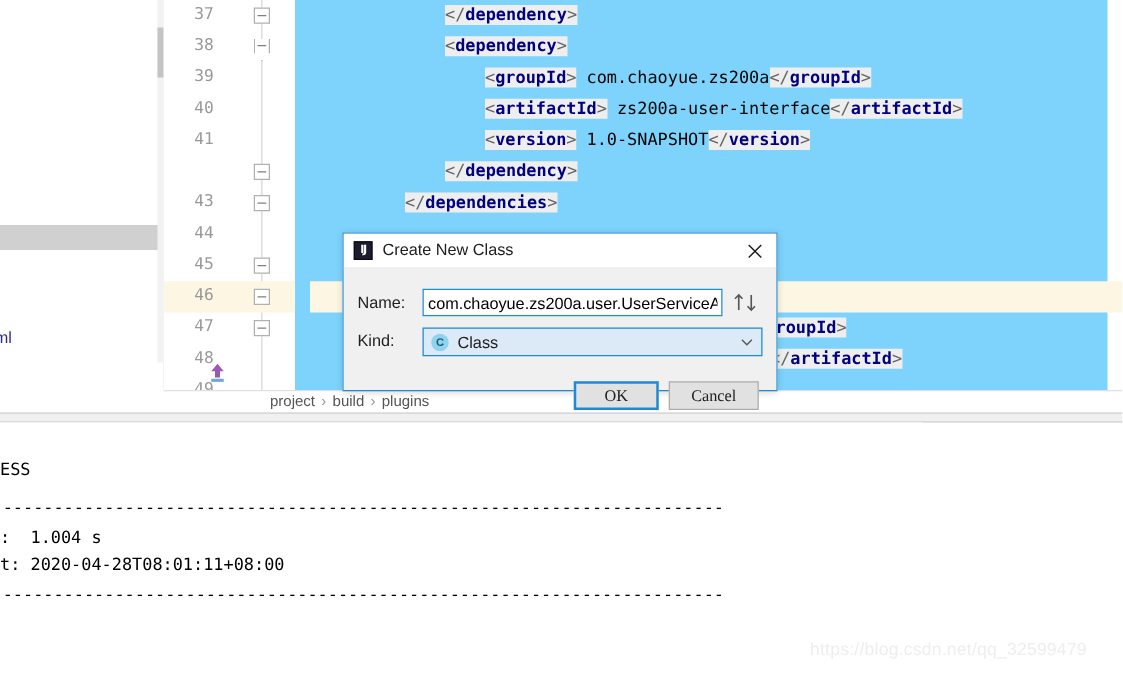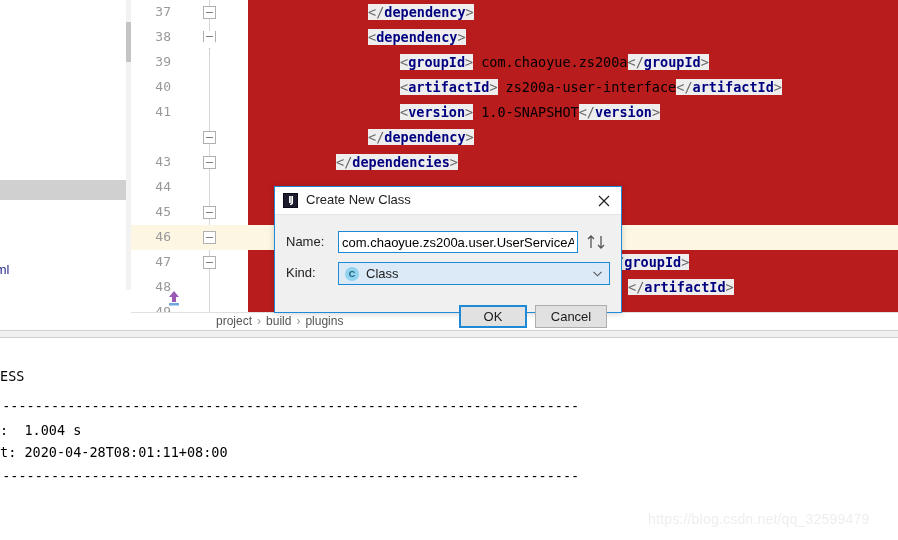--- a/index.html
+++ b/index.html
@@ -126,23 +126,23 @@
   }
   .gutter-arrow-up {
     position: absolute;
     left: 166px; top: 290px;
     width: 16px; height: 16px;
   }
 
   
   .editor {
     position: absolute;
-    left: 248px; top: 0;
+    left: 236px; top: 0;
     width: 650px; height: 312px;
-    background: #b91c1c;
+    background: #7dd3fc;
     overflow: hidden;
   }
   .ed-line {
     position: absolute;
     left: 0;
     height: 25px;
     line-height: 25px;
     white-space: pre;
     font-family: "DejaVu Sans Mono", monospace;
     font-size: 13.5px;
@@ -339,21 +339,21 @@
     width: 9px; height: 6px;
   }
 
   .dlg-btn {
     position: absolute;
     top: 90px;
     height: 23px;
     box-sizing: border-box;
     background: #e1e1e1;
     border: 1px solid #adadad;
-    font-family: Liberation Sans, sans-serif;
+    font-family: Liberation Serif, serif;
     font-size: 13px;
     color: #202020;
     text-align: center;
     line-height: 21px;
     cursor: pointer;
   }
   .dlg-btn.ok {
     left: 184px;
     width: 68px;
     border: 2px solid #1e8ad6;

